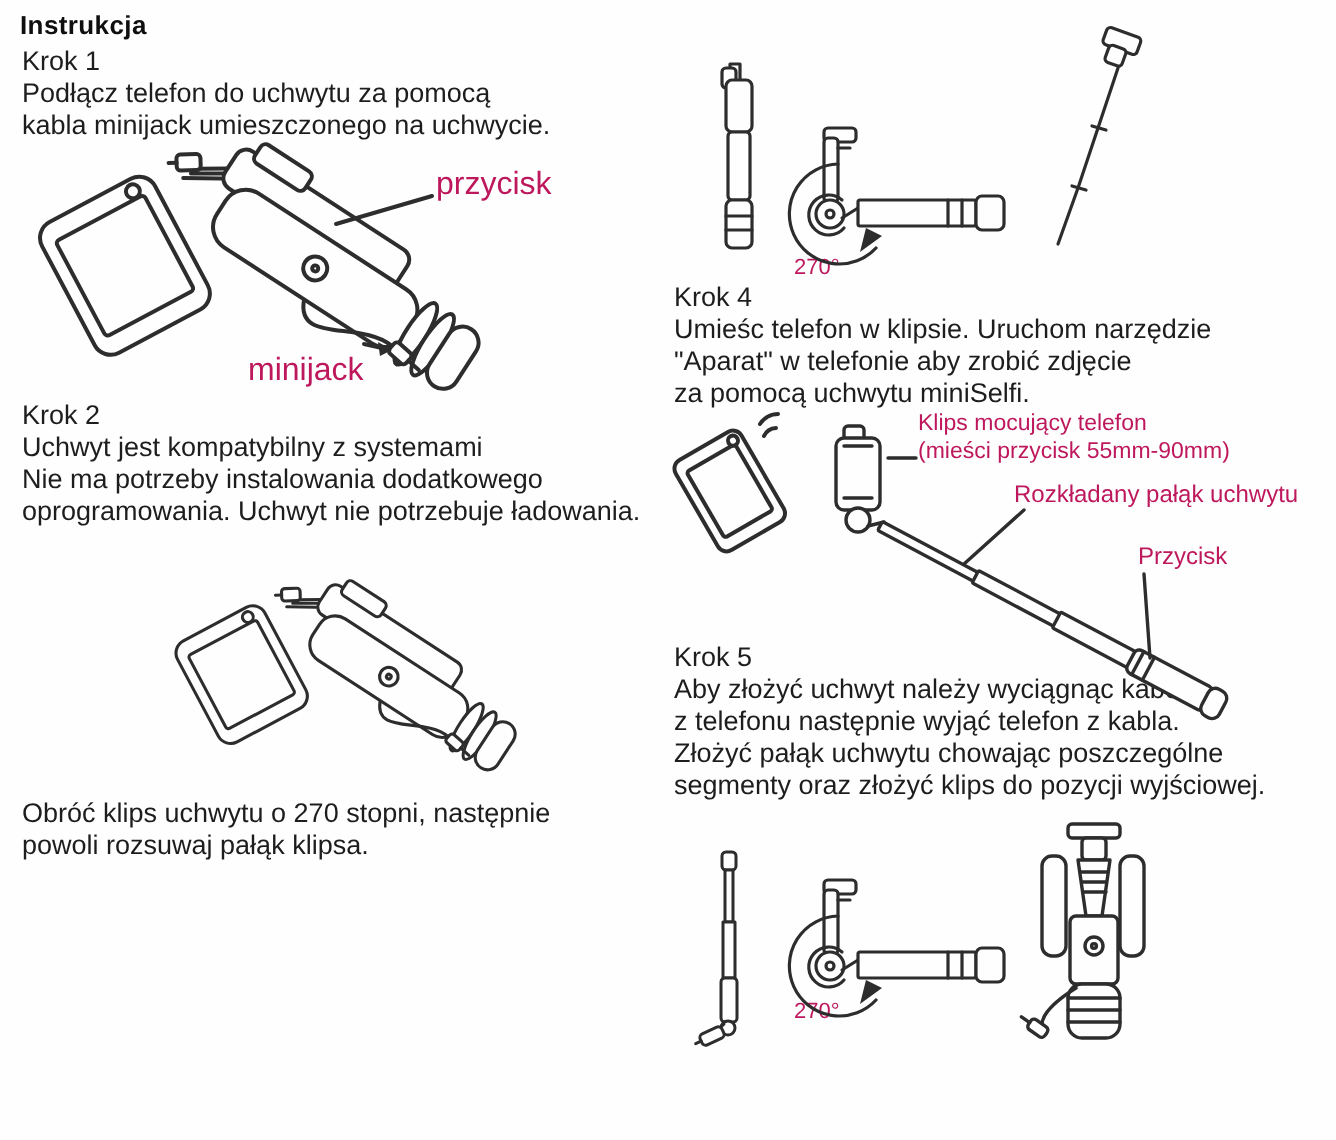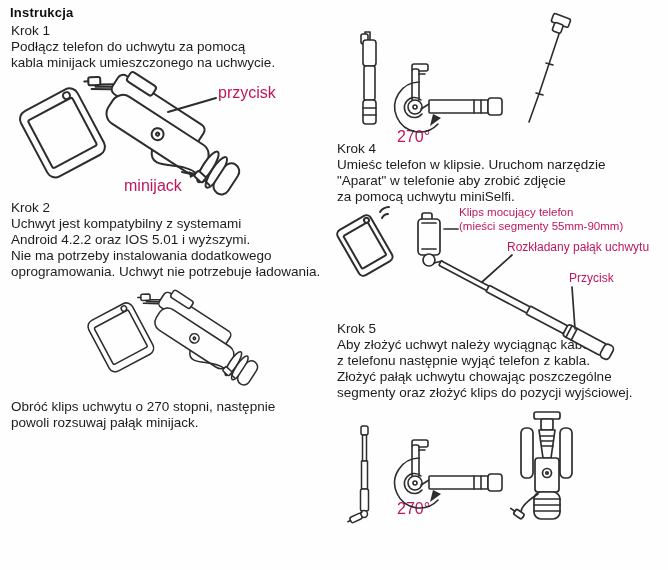--- a/index.html
+++ b/index.html
@@ -8,21 +8,21 @@
     background:#fefefe;color:#1d1d1d;
     font-family:"Liberation Sans", sans-serif;
   }
   .abs{position:absolute}
   .title{font-size:13px;font-weight:700;letter-spacing:.2px;color:#0f0f0f}
   .step{font-size:13.5px;line-height:15.9px;white-space:nowrap;color:#1d1d1d}
   .dlabel{white-space:nowrap;color:#be185d}
   .lab16{font-size:16px}
   .lab12{font-size:11.5px}
   .lab125{font-size:12px}
-  .lab11{font-size:16px}
+  .lab11{font-size:11px}
   svg{display:block;overflow:visible}
   .ink{stroke:#2d2d2d;fill:none;stroke-width:2;stroke-linecap:round;stroke-linejoin:round}
   .inkf{stroke:#2d2d2d;fill:#fefefe;stroke-width:2;stroke-linejoin:round}
   .t16 .ink,.t16 .inkf{stroke-width:1.6}
   .t15 .ink,.t15 .inkf{stroke-width:1.5}
   .t17 .ink,.t17 .inkf{stroke-width:1.7}
 </style>
 </head>
 <body>
 
@@ -30,28 +30,27 @@
 
 <div class="abs step" style="left:11px;top:23px">
   <div>Krok 1</div>
   <div>Podłącz telefon do uchwytu za pomocą</div>
   <div>kabla minijack umieszczonego na uchwycie.</div>
 </div>
 
 <div class="abs step" style="left:11px;top:200px">
   <div>Krok 2</div>
   <div>Uchwyt  jest kompatybilny z systemami</div>
-  <div>Android 4.2.2 oraz IOS 5.01 i wyższymi.</div>
   <div>Nie ma potrzeby instalowania dodatkowego</div>
   <div>oprogramowania. Uchwyt nie potrzebuje ładowania.</div>
 </div>
 
 <div class="abs step" style="left:11px;top:399px">
   <div>Obróć klips uchwytu o 270 stopni, następnie</div>
-  <div>powoli rozsuwaj pałąk minijack.</div>
+  <div>powoli rozsuwaj pałąk klipsa.</div>
 </div>
 
 <div class="abs step" style="left:337px;top:141px">
   <div>Krok 4</div>
   <div>Umieśc telefon w klipsie. Uruchom narzędzie</div>
   <div>"Aparat" w telefonie aby zrobić zdjęcie</div>
   <div>za pomocą uchwytu miniSelfi.</div>
 </div>
 
 <div class="abs step" style="left:337px;top:321px">
@@ -59,21 +58,21 @@
   <div>Aby złożyć uchwyt należy wyciągnąc kabel</div>
   <div>z telefonu następnie wyjąć telefon z kabla.</div>
   <div>Złożyć pałąk uchwytu chowając poszczególne</div>
   <div>segmenty oraz złożyć klips do pozycji wyjściowej.</div>
 </div>
 
 <div class="abs dlabel lab16" style="left:218px;top:84px">przycisk</div>
 <div class="abs dlabel lab16" style="left:124px;top:177px">minijack</div>
 <div class="abs dlabel lab11" style="left:397px;top:128px">270°</div>
 <div class="abs dlabel lab12" style="left:459px;top:206px">Klips mocujący telefon</div>
-<div class="abs dlabel lab12" style="left:459px;top:220px">(mieści segmenty 55mm-90mm)</div>
+<div class="abs dlabel lab12" style="left:459px;top:220px">(mieści przycisk 55mm-90mm)</div>
 <div class="abs dlabel lab125" style="left:507px;top:240px">Rozkładany pałąk uchwytu</div>
 <div class="abs dlabel lab125" style="left:569px;top:271px">Przycisk</div>
 <div class="abs dlabel lab11" style="left:397px;top:500px">270°</div>
 
 <div class="abs" style="left:20px;top:72px">
   <svg width="300" height="130" viewBox="0 0 300 130">
     <defs>
       <g id="phone-holder-assembly">
         <g transform="rotate(-28 42 60)">
           <rect class="inkf" x="10" y="24" width="64" height="74" rx="9"></rect>

